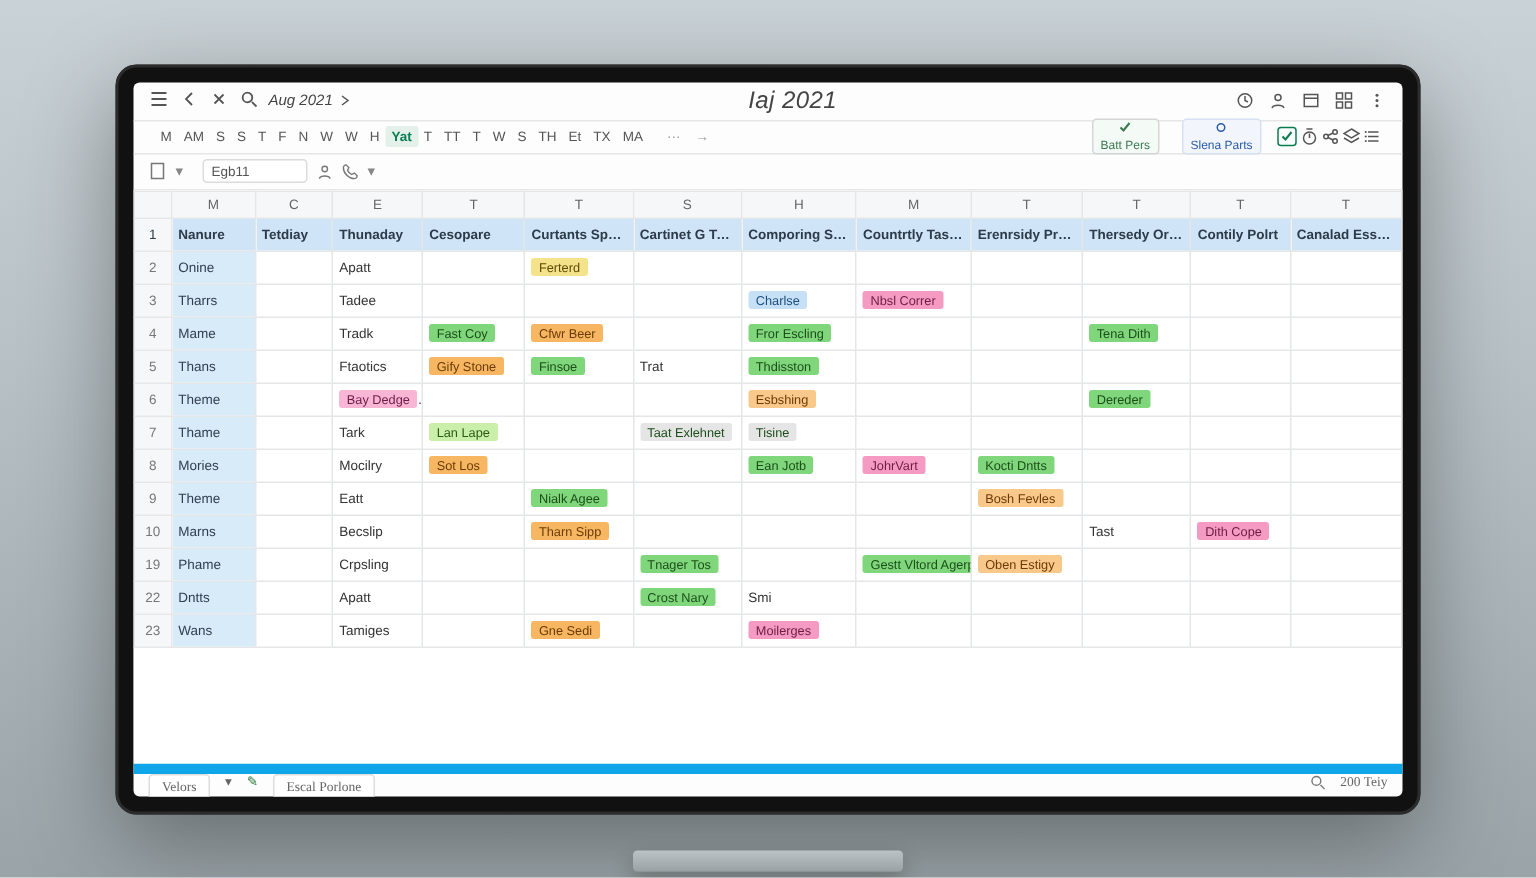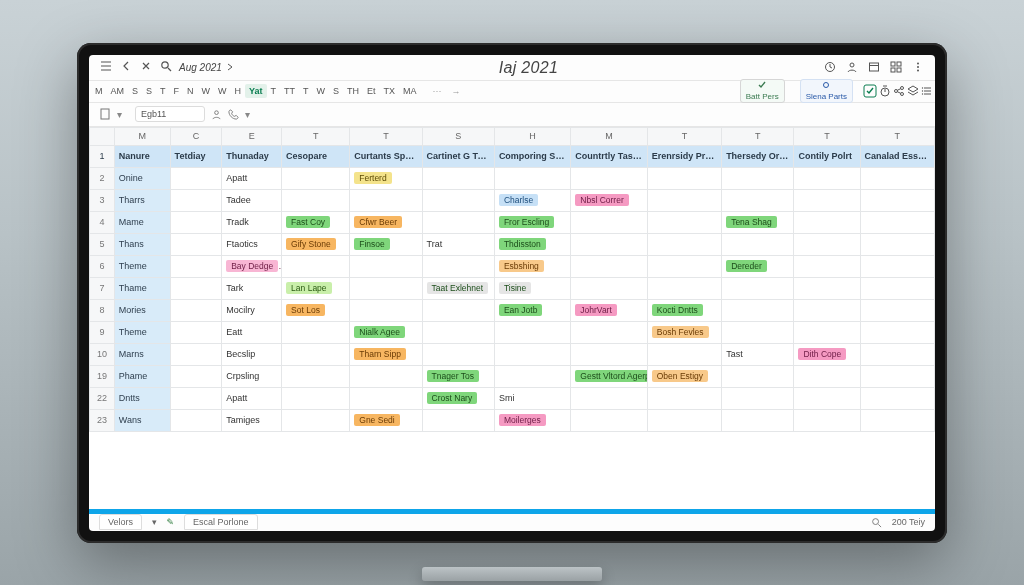--- a/index.html
+++ b/index.html
@@ -34,21 +34,21 @@
     height: 26px;
     font-style: italic;
   }
   .tb .ico { width: 14px; height: 14px; display: inline-flex; align-items: center; justify-content: center; color: #555; cursor: pointer; }
   .tb .sep { flex: 1; }
   .tb .title { font-size: 16px; color: #444; letter-spacing: .3px; }
   .tb .date-nav { display: flex; align-items: center; gap: 4px; font-size: 10px; color: #444; }
   
   .tabsrow {
     display: flex; align-items: center; gap: 2px;
-    padding: 2px 2px;
+    padding: 2px 14px;
     border-bottom: 1px solid #e6e6e6;
     height: 22px; flex-shrink: 0;
     font-size: 9px; color: #555;
   }
   .tabsrow .vt {
     padding: 2px 4px; border-radius: 2px; cursor: pointer;
     min-width: 16px; text-align: center;
   }
   .tabsrow .vt.sel { background: #e3f1ea; color: #0a7d50; font-weight: 600; }
   .tabsrow .pill {
@@ -100,23 +100,23 @@
   .c-grn2 { background: #e5e5e5; color: #1c4d1a; }
   .c-org  { background: #f7b661; color: #6a3b05; }
   .c-org2 { background: #f8c98a; color: #6a3b05; }
   .c-pink { background: #f59ac2; color: #6d1c45; }
   .c-pink2{ background: #f8b6d4; color: #6d1c45; }
   .c-yel  { background: #f4e38b; color: #5c4a05; }
   .c-lgrn { background: #c9efaa; color: #2a5a12; }
   .c-blue { background: #c6e0f6; color: #1d4d7c; }
   
   .status {
-    height: 22px; border-top: 5px solid #0ea5e9;
-    display: flex; align-items: center; gap: 10px;
-    padding: 0 10px; font-size: 9px; color: #666; flex-shrink: 0;
+    height: 22px; border-top: 7px solid #0ea5e9;
+    display: flex; align-items: flex-start; gap: 10px;
+    padding: 0 10px; font-size: 9px; color: #666; flex-shrink: 0; font-family: Liberation Serif, serif;
   }
   .status .tab {
     padding: 2px 8px; background: #fff; border: 1px solid #ddd; border-radius: 3px 3px 0 0;
     font-size: 9px;
   }
   
   .stand {
     position: absolute; bottom: -38px; left: 50%; transform: translateX(-50%);
     width: 180px; height: 14px; background: linear-gradient(#bcc3c6,#9aa1a4);
     border-radius: 3px;
@@ -363,21 +363,21 @@
               <td class="rownum">4</td>
               <td class="colA">Mame</td>
               <td></td>
               <td>Tradk</td>
               <td><span class="chip c-grn">Fast Coy</span></td>
               <td><span class="chip c-org">Cfwr Beer</span></td>
               <td></td>
               <td><span class="chip c-grn">Fror Escling</span></td>
               <td></td>
               <td></td>
-              <td><span class="chip c-grn">Tena Shag</span></td>
+              <td><span class="chip c-grn">Tena Dith</span></td>
               <td></td>
               <td></td>
             </tr>
             <tr>
               <td class="rownum">5</td>
               <td class="colA">Thans</td>
               <td></td>
               <td>Ftaotics</td>
               <td><span class="chip c-org">Gify Stone</span></td>
               <td><span class="chip c-grn">Finsoe</span></td>

